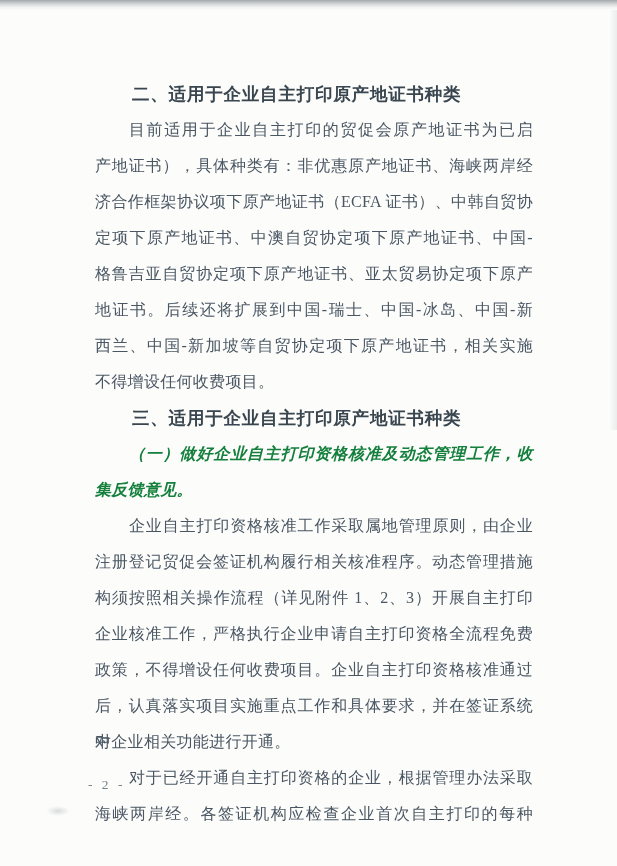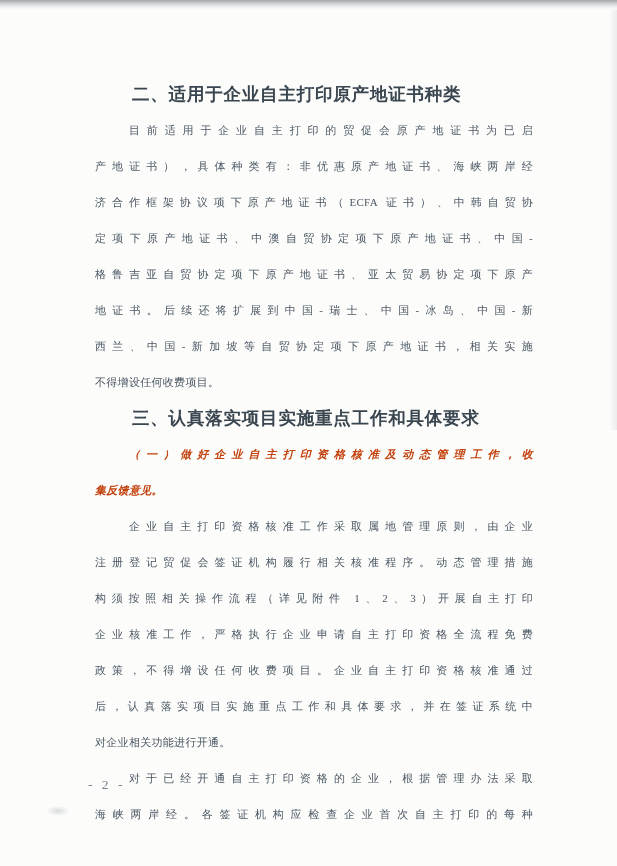--- a/index.html
+++ b/index.html
@@ -37,21 +37,21 @@
   .content {
     position: absolute;
     left: 95px;
     top: 56px;
     width: 438px;
     margin-top: 20px;
   }
   .ln {
     height: 36px;
     line-height: 36px;
-    font-size: 11px;
+    font-size: 16px;
     letter-spacing: 0.3px;
     color: #4a5763;
     white-space: nowrap;
   }
   .just {
     white-space: normal;
     text-align: justify;
     text-align-last: justify;
     -moz-text-align-last: justify;
   }
@@ -62,21 +62,21 @@
     font-family: "Liberation Sans", "DejaVu Sans", sans-serif;
     font-weight: bold;
     font-size: 17.5px;
     letter-spacing: 0.8px;
     color: #39454f;
     padding-left: 37px;
   }
   .sub {
     font-weight: bold;
     font-style: italic;
-    color: #c2410c;
+    color: #15803d;
   }
   .pagenum {
     position: absolute;
     left: 88px;
     top: 777px;
     font-size: 13.5px;
     letter-spacing: 3px;
     color: #75818c;
     font-family: "Liberation Serif", "DejaVu Serif", serif;
   }
@@ -95,21 +95,21 @@
 
     <div class="ln just first">目前适用于企业自主打印的贸促会原产地证书为已启</div>
     <div class="ln just">产地证书），具体种类有：非优惠原产地证书、海峡两岸经</div>
     <div class="ln just">济合作框架协议项下原产地证书（ECFA 证书）、中韩自贸协</div>
     <div class="ln just">定项下原产地证书、中澳自贸协定项下原产地证书、中国-</div>
     <div class="ln just">格鲁吉亚自贸协定项下原产地证书、亚太贸易协定项下原产</div>
     <div class="ln just">地证书。后续还将扩展到中国-瑞士、中国-冰岛、中国-新</div>
     <div class="ln just">西兰、中国-新加坡等自贸协定项下原产地证书，相关实施</div>
     <div class="ln">不得增设任何收费项目。</div>
 
-    <div class="ln head">三、认真落实项目实施重点工作和具体要求</div>
+    <div class="ln head">三、适用于企业自主打印原产地证书种类</div>
 
     <div class="ln just first sub">（一）做好企业自主打印资格核准及动态管理工作，收</div>
     <div class="ln sub">集反馈意见。</div>
 
     <div class="ln just first">企业自主打印资格核准工作采取属地管理原则，由企业</div>
     <div class="ln just">注册登记贸促会签证机构履行相关核准程序。动态管理措施</div>
     <div class="ln just">构须按照相关操作流程（详见附件 1、2、3）开展自主打印</div>
     <div class="ln just">企业核准工作，严格执行企业申请自主打印资格全流程免费</div>
     <div class="ln just">政策，不得增设任何收费项目。企业自主打印资格核准通过</div>
     <div class="ln just">后，认真落实项目实施重点工作和具体要求，并在签证系统中</div>

